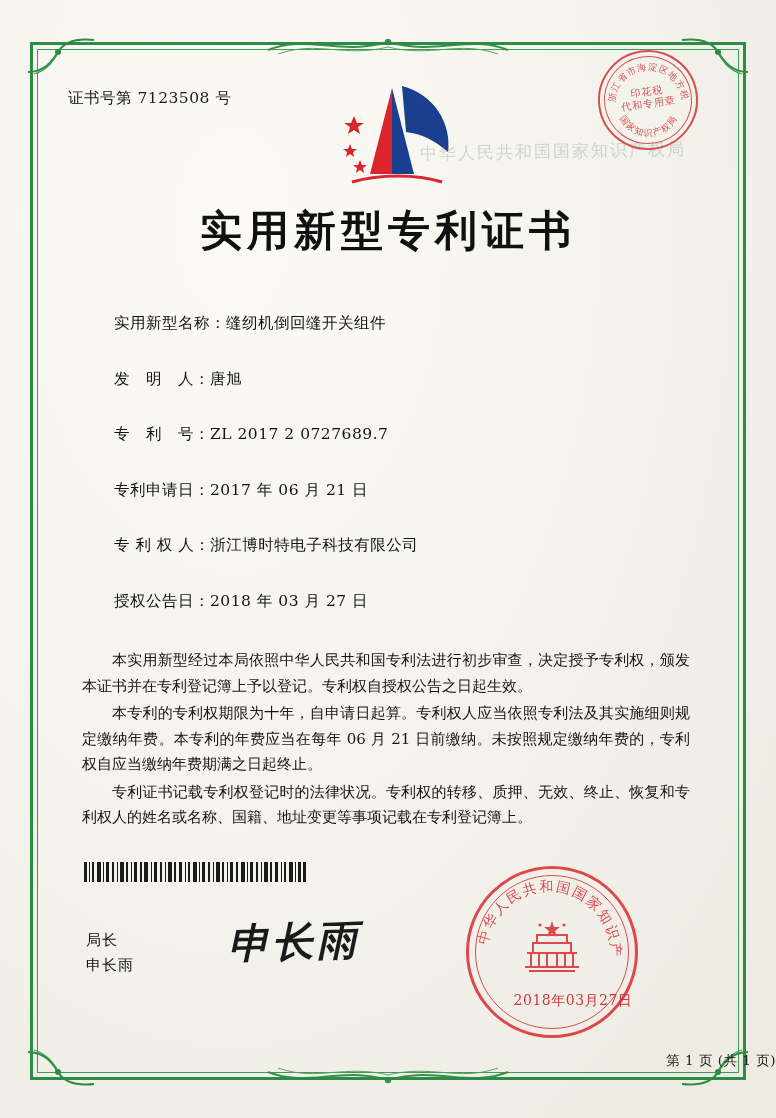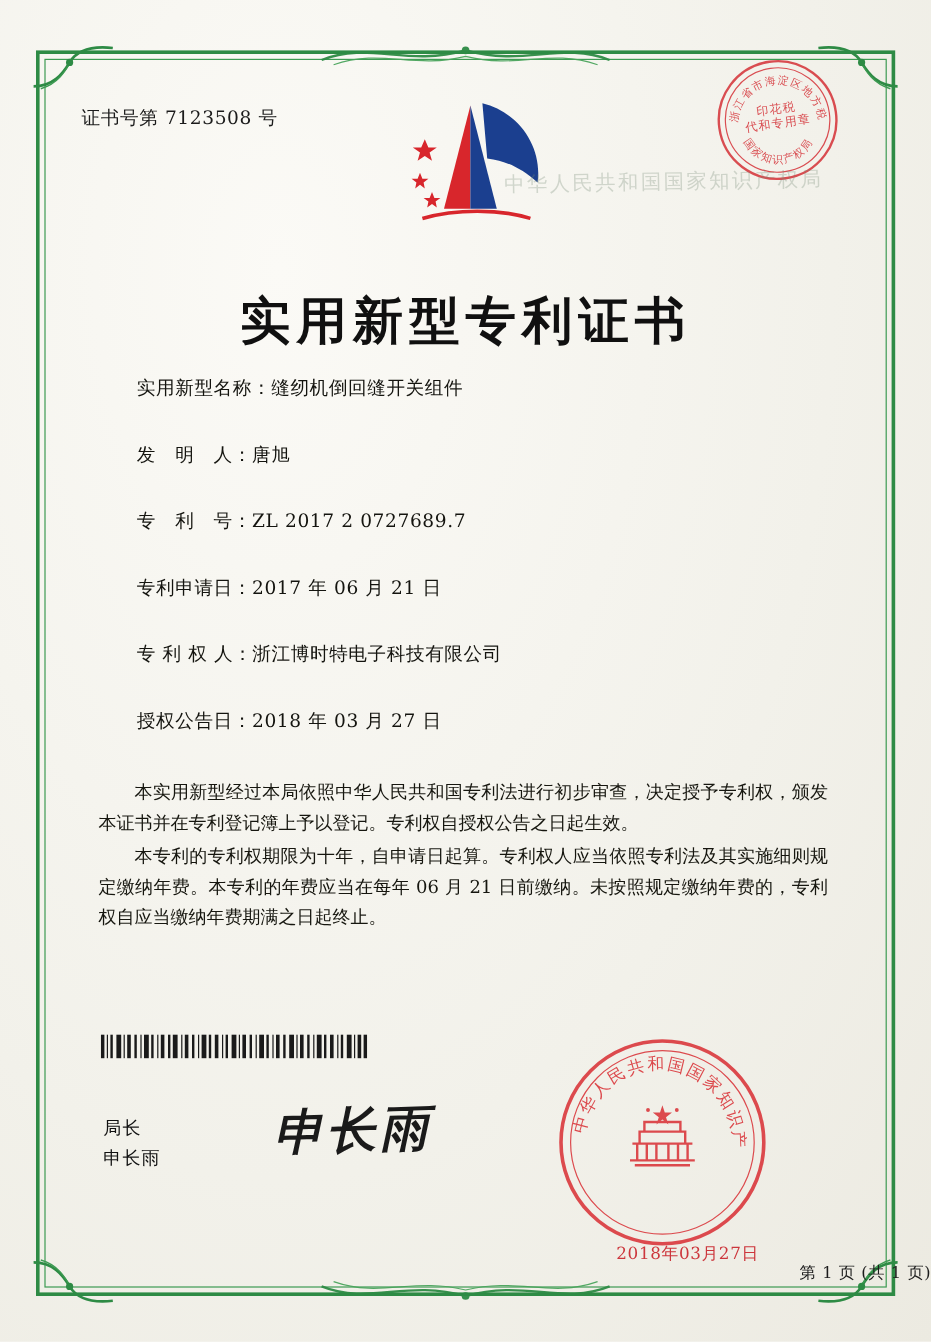--- a/index.html
+++ b/index.html
@@ -120,21 +120,20 @@
   .title {
     position: absolute;
     left: 0; right: 0;
     top: 203px;
     text-align: center;
     font-family: "DejaVu Serif", "Liberation Serif", serif;
     font-weight: bold;
     font-size: 42px;
     letter-spacing: 5px;
     color: #101010;
-    margin-top: 37px;
   }
 
   .fields {
     position: absolute;
     left: 82px;
     top: 313px;
     width: 620px;
   }
   .field {
     font-family: "DejaVu Serif", "Liberation Serif", serif;
@@ -226,21 +225,20 @@
     position: absolute;
     left: 488px;
     top: 992px;
     width: 170px;
     text-align: center;
     font-family: "DejaVu Serif", "Liberation Serif", serif;
     font-size: 14px;
     color: #c9232a;
     opacity: .9;
     letter-spacing: 0.5px;
-    margin-top: 44px;
   }
 
   .page-footer {
     position: absolute;
     left: 0; right: 0;
     bottom: 48px;
     text-align: right;
     font-family: "DejaVu Serif", "Liberation Serif", serif;
     font-size: 13.5px;
     color: #1b1b1b;
@@ -369,20 +367,21 @@
       <span class="label">专 利 权 人：</span><span class="value">浙江博时特电子科技有限公司</span>
     </div>
     <div class="field">
       <span class="label">授权公告日：</span><span class="value">2018 年 03 月 27 日</span>
     </div>
   </div>
 
   <div class="body-text">
     <p>本实用新型经过本局依照中华人民共和国专利法进行初步审查，决定授予专利权，颁发本证书并在专利登记簿上予以登记。专利权自授权公告之日起生效。</p>
     <p>本专利的专利权期限为十年，自申请日起算。专利权人应当依照专利法及其实施细则规定缴纳年费。本专利的年费应当在每年 06 月 21 日前缴纳。未按照规定缴纳年费的，专利权自应当缴纳年费期满之日起终止。</p>
+    <p>专利证书记载专利权登记时的法律状况。专利权的转移、质押、无效、终止、恢复和专利权人的姓名或名称、国籍、地址变更等事项记载在专利登记簿上。</p>
   </div>
 
   <div class="barcode">
     <svg width="222" height="20" viewBox="0 0 222 20">
       <g fill="#1a1a1a">
         <rect x="0" y="0" width="3" height="20"></rect>
           <rect x="5" y="0" width="1" height="20"></rect>
         <rect x="8" y="0" width="2" height="20"></rect>
           <rect x="13" y="0" width="4" height="20"></rect>
         <rect x="19" y="0" width="1" height="20"></rect>

